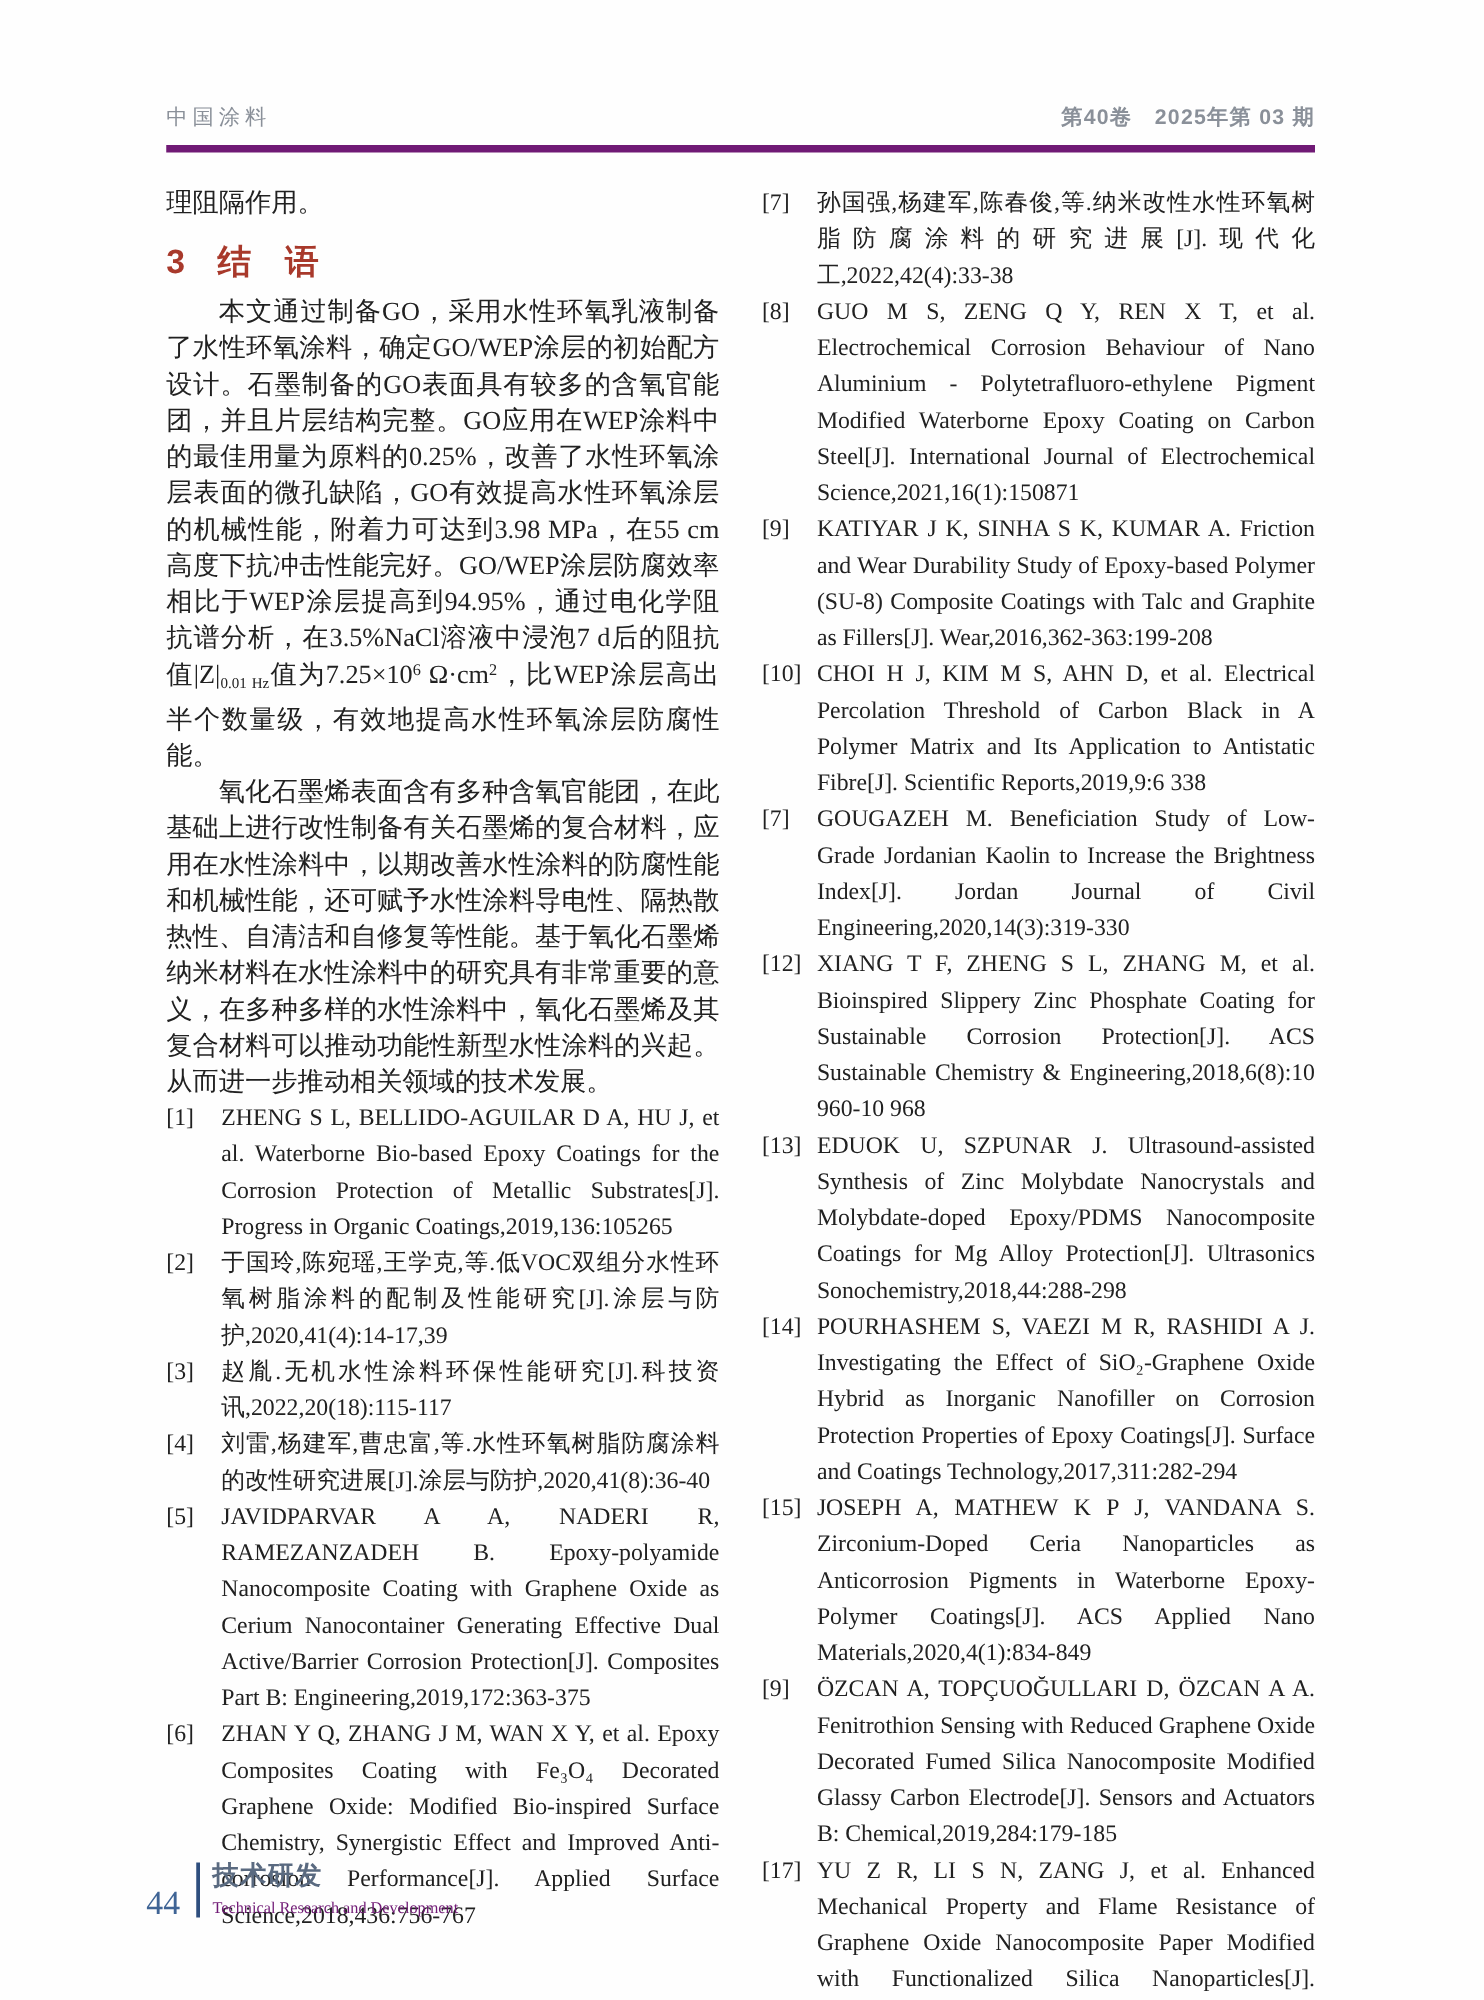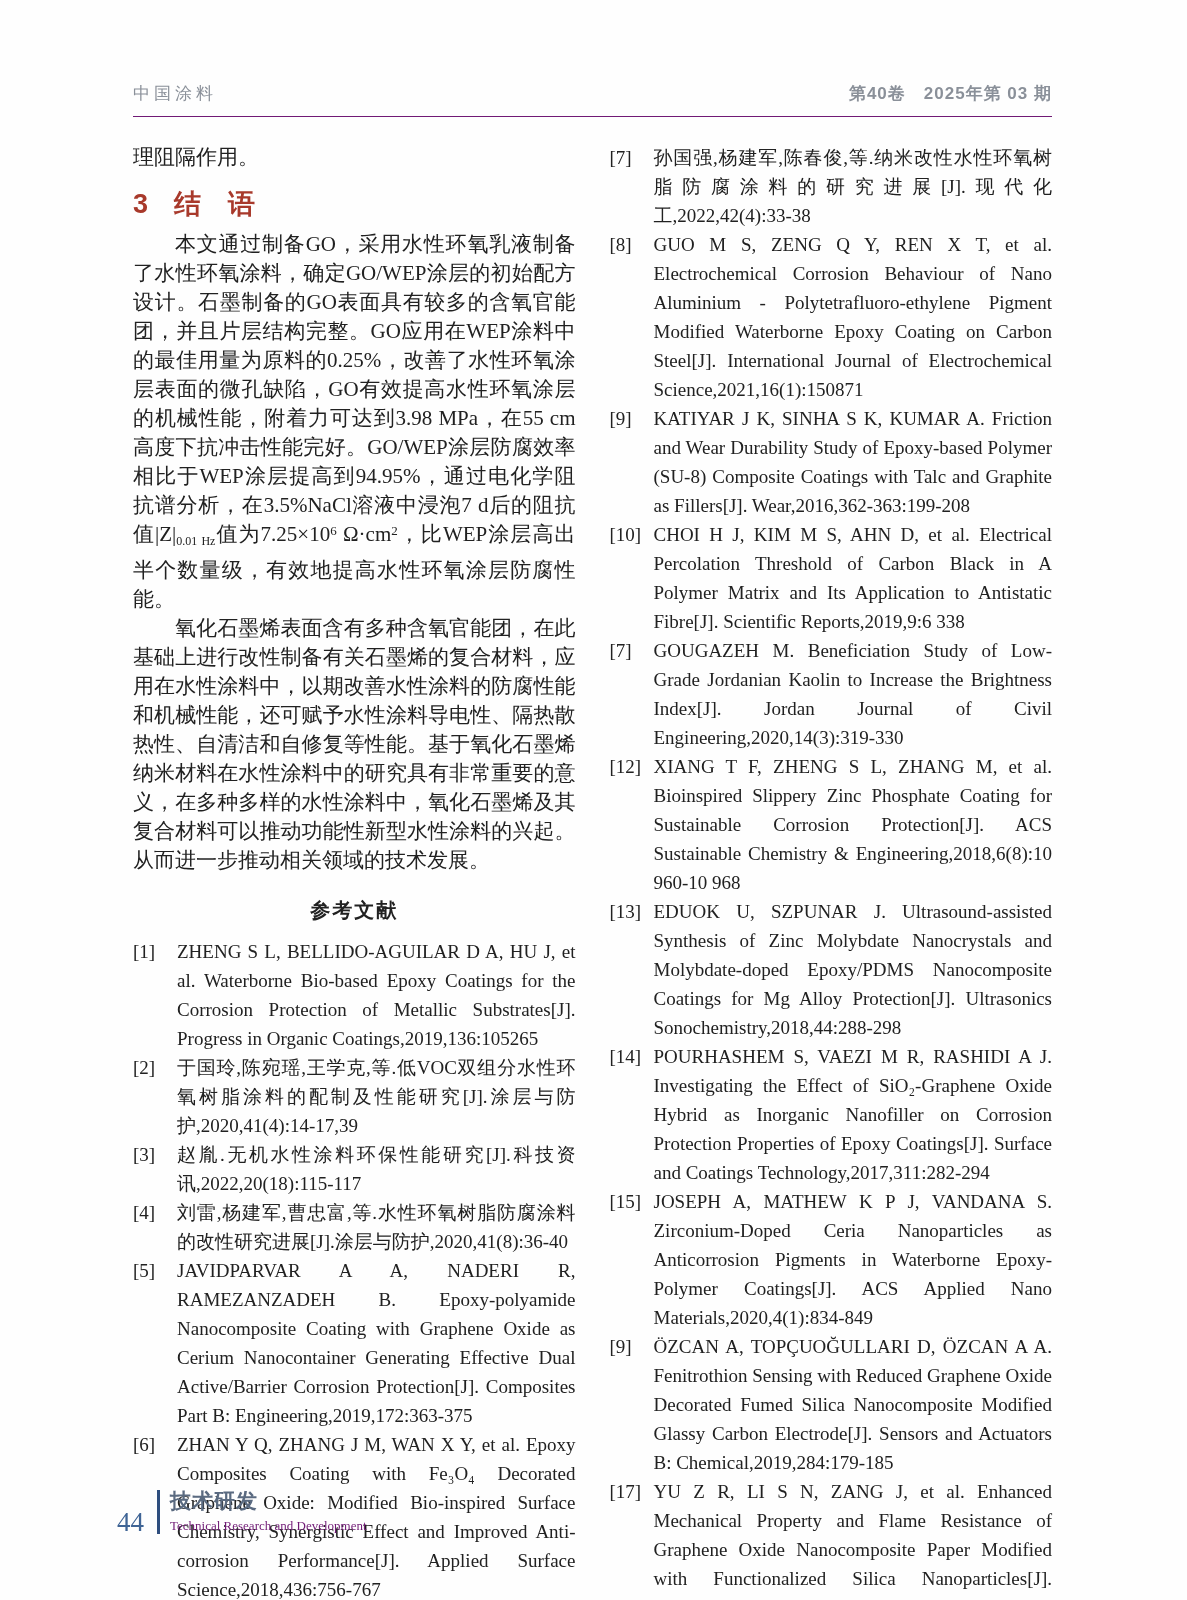--- a/index.html
+++ b/index.html
@@ -16,21 +16,21 @@
     padding: 82px 135px 0 133px;
     overflow: hidden;
   }
   
   .page-header {
     display: flex; justify-content: space-between; align-items: baseline;
     color: #8a9099;
     font-family: "Liberation Sans", "DejaVu Sans", sans-serif;
     font-size: 17px;
     padding-bottom: 11px;
-    border-bottom: 1px solid #701a75;
+    border-bottom: 6px solid #701a75;
   }
   .journal-name { letter-spacing: 4px; }
   .issue-info { letter-spacing: 1px; font-weight: bold; }
   
   .columns { display: flex; gap: 34px; margin-top: 26px; }
   .col { flex: 1; min-width: 0; }
   
   .body-text {
     font-size: 21px; line-height: 29px;
     text-align: justify;
@@ -97,21 +97,20 @@
       <p class="body-text">理阻隔作用。</p>
 
       <h2 class="section-heading">
         <span class="section-number">3</span><span class="section-title">结　语</span>
       </h2>
 
       <p class="body-text indent"><span>本文通过制备GO，采用水性环氧乳液制备了水性环氧涂料，确定GO/WEP涂层的初始配方设计。石墨制备的GO表面具有较多的含氧官能团，并且片层结构完整。GO应用在WEP涂料中的最佳用量为原料的0.25%，改善了水性环氧涂层表面的微孔缺陷，GO有效提高水性环氧涂层的机械性能，附着力可达到3.98 MPa，在55 cm高度下抗冲击性能完好。GO/WEP涂层防腐效率相比于WEP涂层提高到94.95%，通过电化学阻抗谱分析，在3.5%NaCl溶液中浸泡7 d后的阻抗值</span><span>|Z|</span><sub class="z-sub">0.01 Hz</sub><span>值为7.25×10</span><sup class="z-sup">6</sup><span> Ω·cm</span><sup class="z-sup">2</sup><span>，比WEP涂层高出半个数量级，有效地提高水性环氧涂层防腐性能。</span></p>
 
       <p class="body-text indent">氧化石墨烯表面含有多种含氧官能团，在此基础上进行改性制备有关石墨烯的复合材料，应用在水性涂料中，以期改善水性涂料的防腐性能和机械性能，还可赋予水性涂料导电性、隔热散热性、自清洁和自修复等性能。基于氧化石墨烯纳米材料在水性涂料中的研究具有非常重要的意义，在多种多样的水性涂料中，氧化石墨烯及其复合材料可以推动功能性新型水性涂料的兴起。从而进一步推动相关领域的技术发展。</p>
 
-      <h3 class="ref-title">参考文献</h3>
 
       <div class="ref-list">
 
           <div class="ref-item">
             <span class="ref-no">[1]</span><span class="ref-text">ZHENG S L, BELLIDO-AGUILAR D A, HU J, et al. Waterborne Bio-based Epoxy Coatings for the Corrosion Protection of Metallic Substrates[J]. Progress in Organic Coatings,2019,136:105265</span>
           </div>
 
           <div class="ref-item">
             <span class="ref-no">[2]</span><span class="ref-text">于国玲,陈宛瑶,王学克,等.低VOC双组分水性环氧树脂涂料的配制及性能研究[J].涂层与防护,2020,41(4):14-17,39</span>
           </div>

